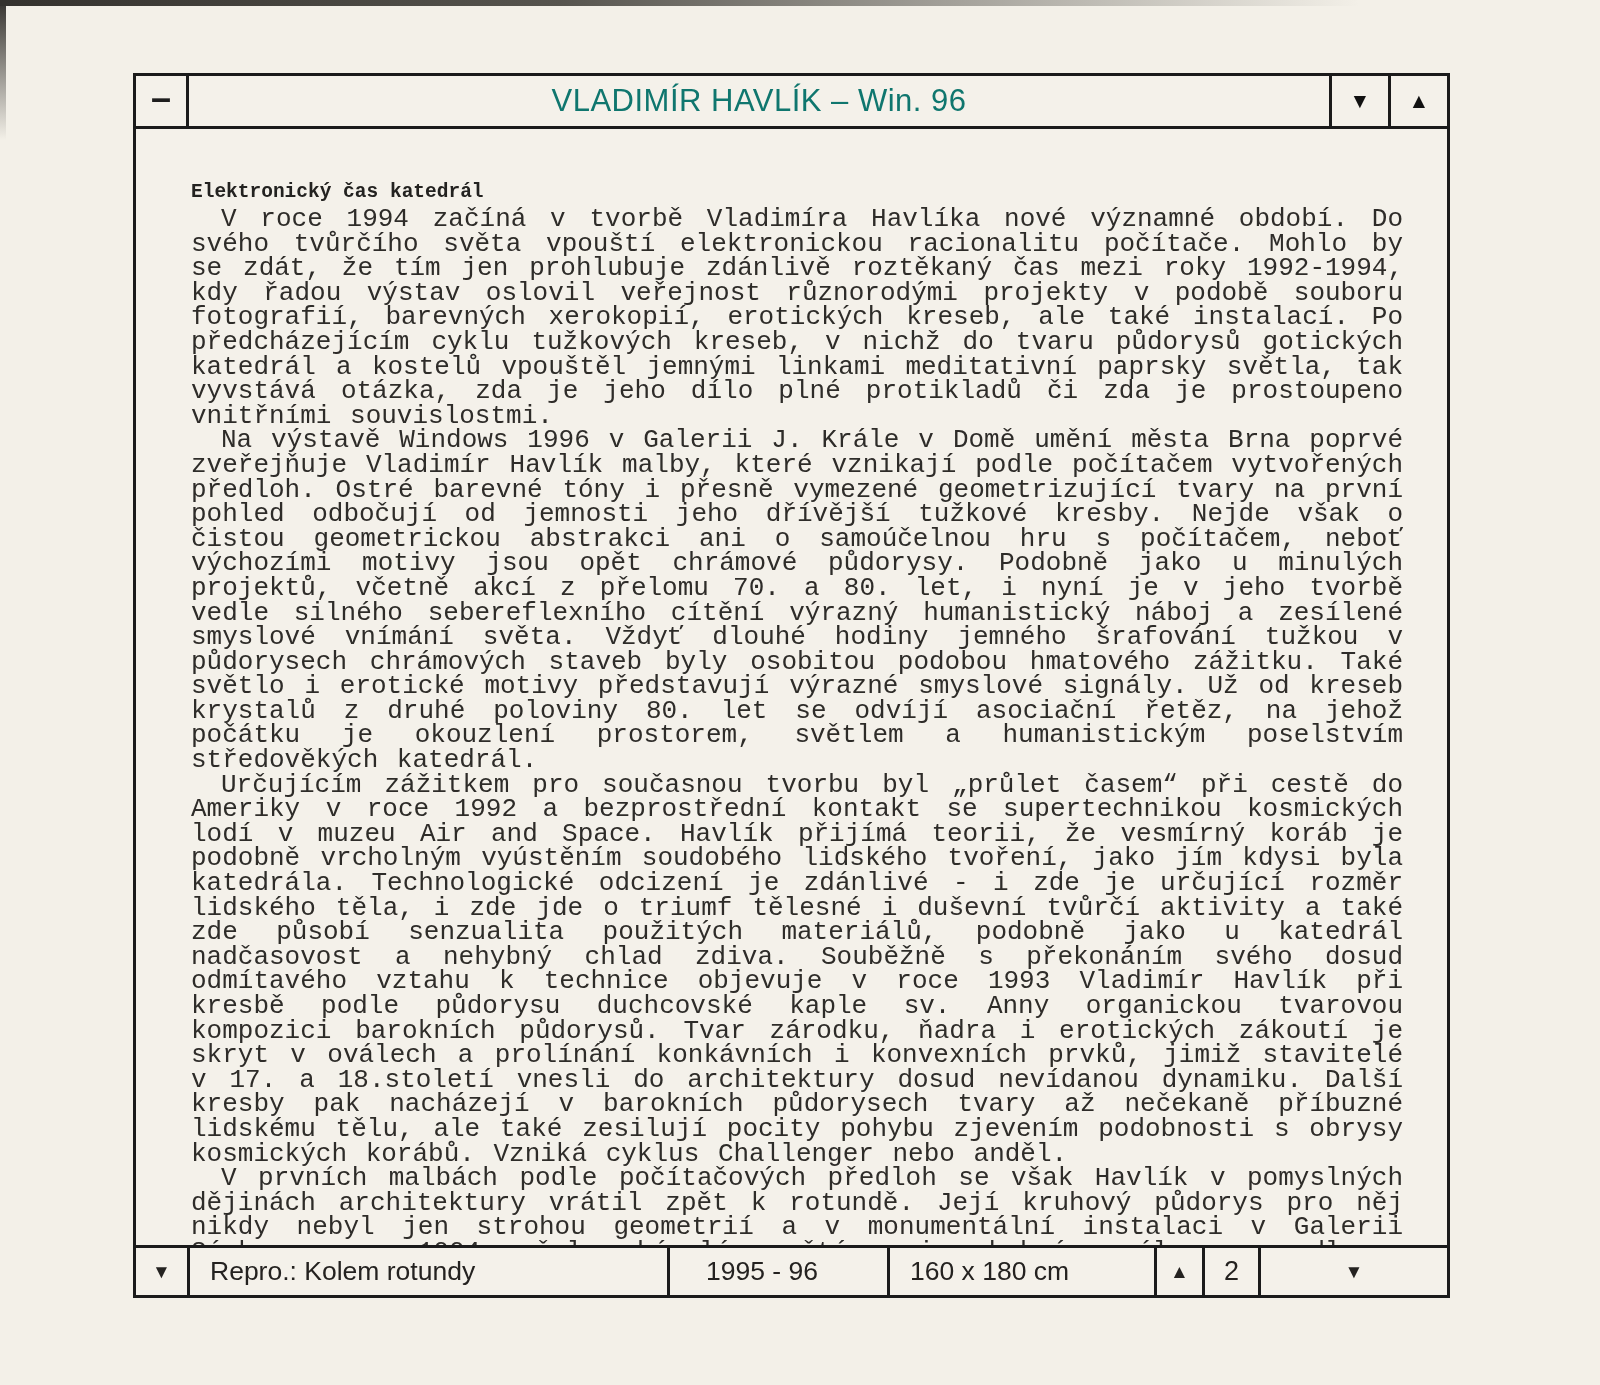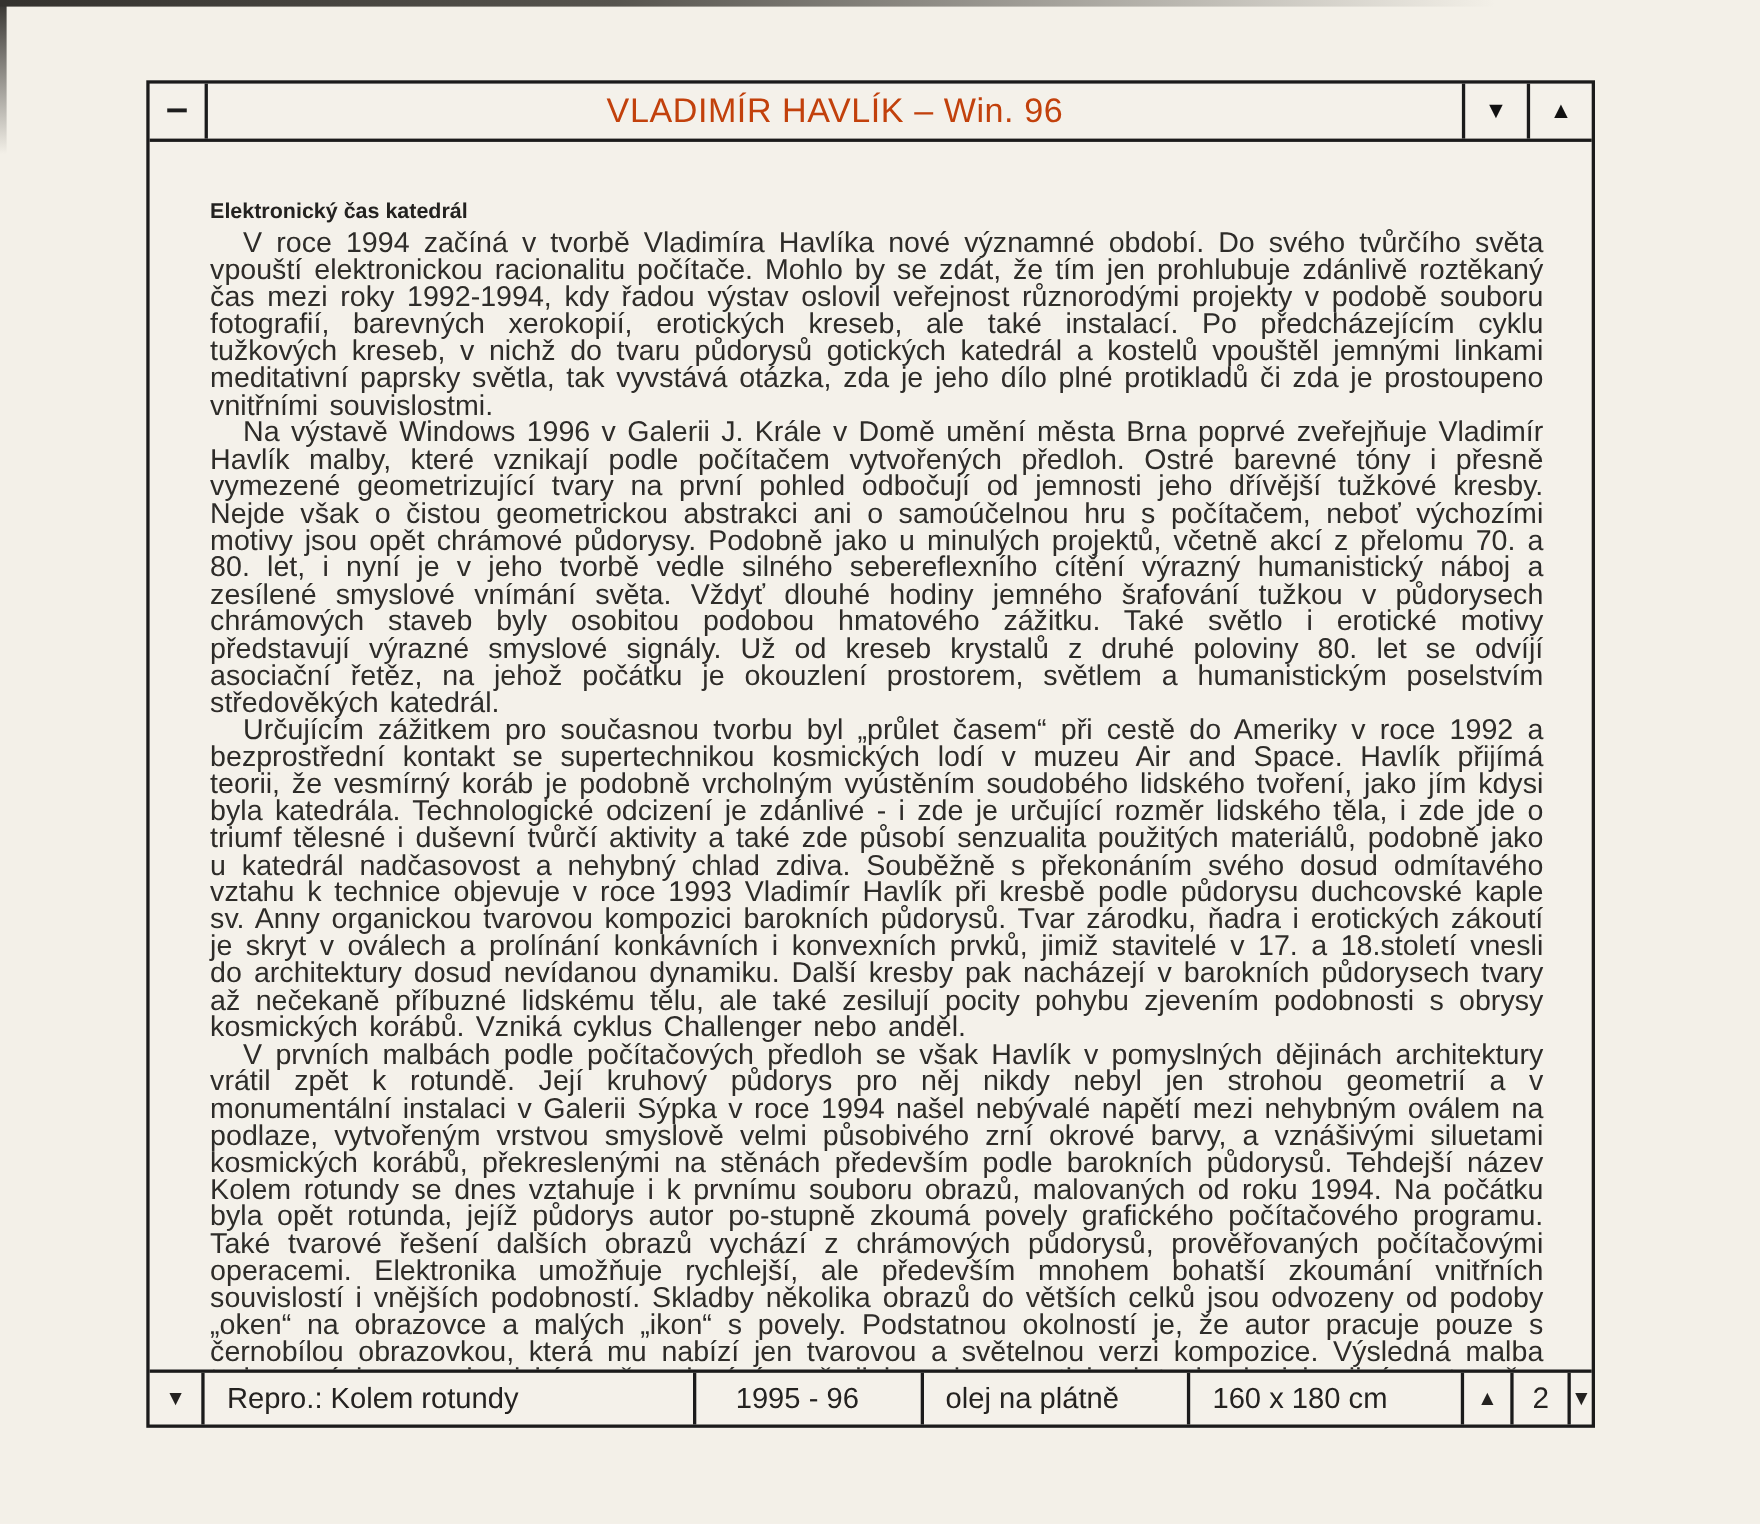--- a/index.html
+++ b/index.html
@@ -39,33 +39,34 @@
   }
   .btn { display: flex; align-items: center; justify-content: center; cursor: default; }
   .btn-min {
     width: 53px; border-right: 3px solid #1b1b1b;
     font-size: 36px; font-weight: bold; color: #1e1e1e;
     padding-bottom: 6px; box-sizing: border-box;
   }
   .titlebar-title {
     flex: 1;
     display: flex; align-items: center; justify-content: center;
-    font-size: 31px; letter-spacing: 0.5px; color: #c2410c;
+    font-size: 31px; letter-spacing: 0.5px; color: #0f766e;
     white-space: nowrap;
   }
   .tb-arrow {
     width: 56px; border-left: 3px solid #1b1b1b;
     font-size: 21px; color: #111;
   }
 
   
   .content {
     flex: 1 1 auto;
     padding: 52px 44px 0 55px;
     overflow: hidden;
+    font-family: Liberation Mono, monospace;
   }
   .heading {
     font-size: 19.5px; font-weight: bold;
     margin: 0 0 4px 0; color: #232220;
   }
   .para {
     margin: 0;
     font-size: 26px; line-height: 24.6px;
     text-align: justify; text-indent: 30px;
     word-spacing: 3px;
@@ -133,21 +134,20 @@
     <p class="para">V prvních malbách podle počítačových předloh se však Havlík v pomyslných dějinách architektury vrátil zpět k rotundě. Její kruhový půdorys pro něj nikdy nebyl jen strohou geometrií a v monumentální instalaci v Galerii Sýpka v roce 1994 našel nebývalé napětí mezi nehybným oválem na podlaze, vytvořeným vrstvou smyslově velmi působivého zrní okrové barvy, a vznášivými siluetami kosmických korábů, překreslenými na stěnách především podle barokních půdorysů. Tehdejší název Kolem rotundy se dnes vztahuje i k prvnímu souboru obrazů, malovaných od roku 1994. Na počátku byla opět rotunda, jejíž půdorys autor po-stupně zkoumá povely grafického počítačového programu. Také tvarové řešení dalších obrazů vychází z chrámových půdorysů, prověřovaných počítačovými operacemi. Elektronika umožňuje rychlejší, ale především mnohem bohatší zkoumání vnitřních souvislostí i vnějších podobností. Skladby několika obrazů do větších celků jsou odvozeny od podoby „oken“ na obrazovce a malých „ikon“ s povely. Podstatnou okolností je, že autor pracuje pouze s černobílou obrazovkou, která mu nabízí jen tvarovou a světelnou verzi kompozice. Výsledná malba tedy není jen mechanickým přemalováním předlohy, ale tematicky i technologicky jiným stupněm tvůrčího procesu. Před lety objevoval Vladimír Havlík možnosti šrafování a vrstvení kresby tužkami různých tvrdostí a nyní vytváří chvějivé barevné prostory opakovaným lazurováním, které umožňuje právě olejomalba. Na rozdíl od tiché atmosféry šedavých tužkových kreseb dnes stojíme před obrazy se zářivou barevností, ačkoli počítačová předloha měla rovněž jen šedobílou podobu. Asociační řetěz Havlíkovy tvorby, jejíž tvarovou dimenzi určuje především proporce lidského těla, dnes uzavírá nový okruh. Jde o obrazy jasně barevné a více spjaté s aktuální technikou, ale stejně propojené s vlastní i historickou minulostí, jako jeho tvorba dřívější.</p>
     <div class="signature">Radek Horáček, červenec 1996</div>
   </div>
 
   <div class="statusbar">
     <div class="sb-cell sb-arrow">
       <span>▼</span>
     </div>
     <div class="sb-cell sb-repro">Repro.: Kolem rotundy</div>
     <div class="sb-cell sb-years">1995 - 96</div>
-    <div class="sb-cell sb-technique">olej na plátně</div>
     <div class="sb-cell sb-dims">160 x 180 cm</div>
     <div class="sb-cell sb-up">
       <span>▲</span>
     </div>
     <div class="sb-cell sb-page">2</div>
     <div class="sb-cell sb-down-last">
       <span>▼</span>
     </div>
   </div>
 

